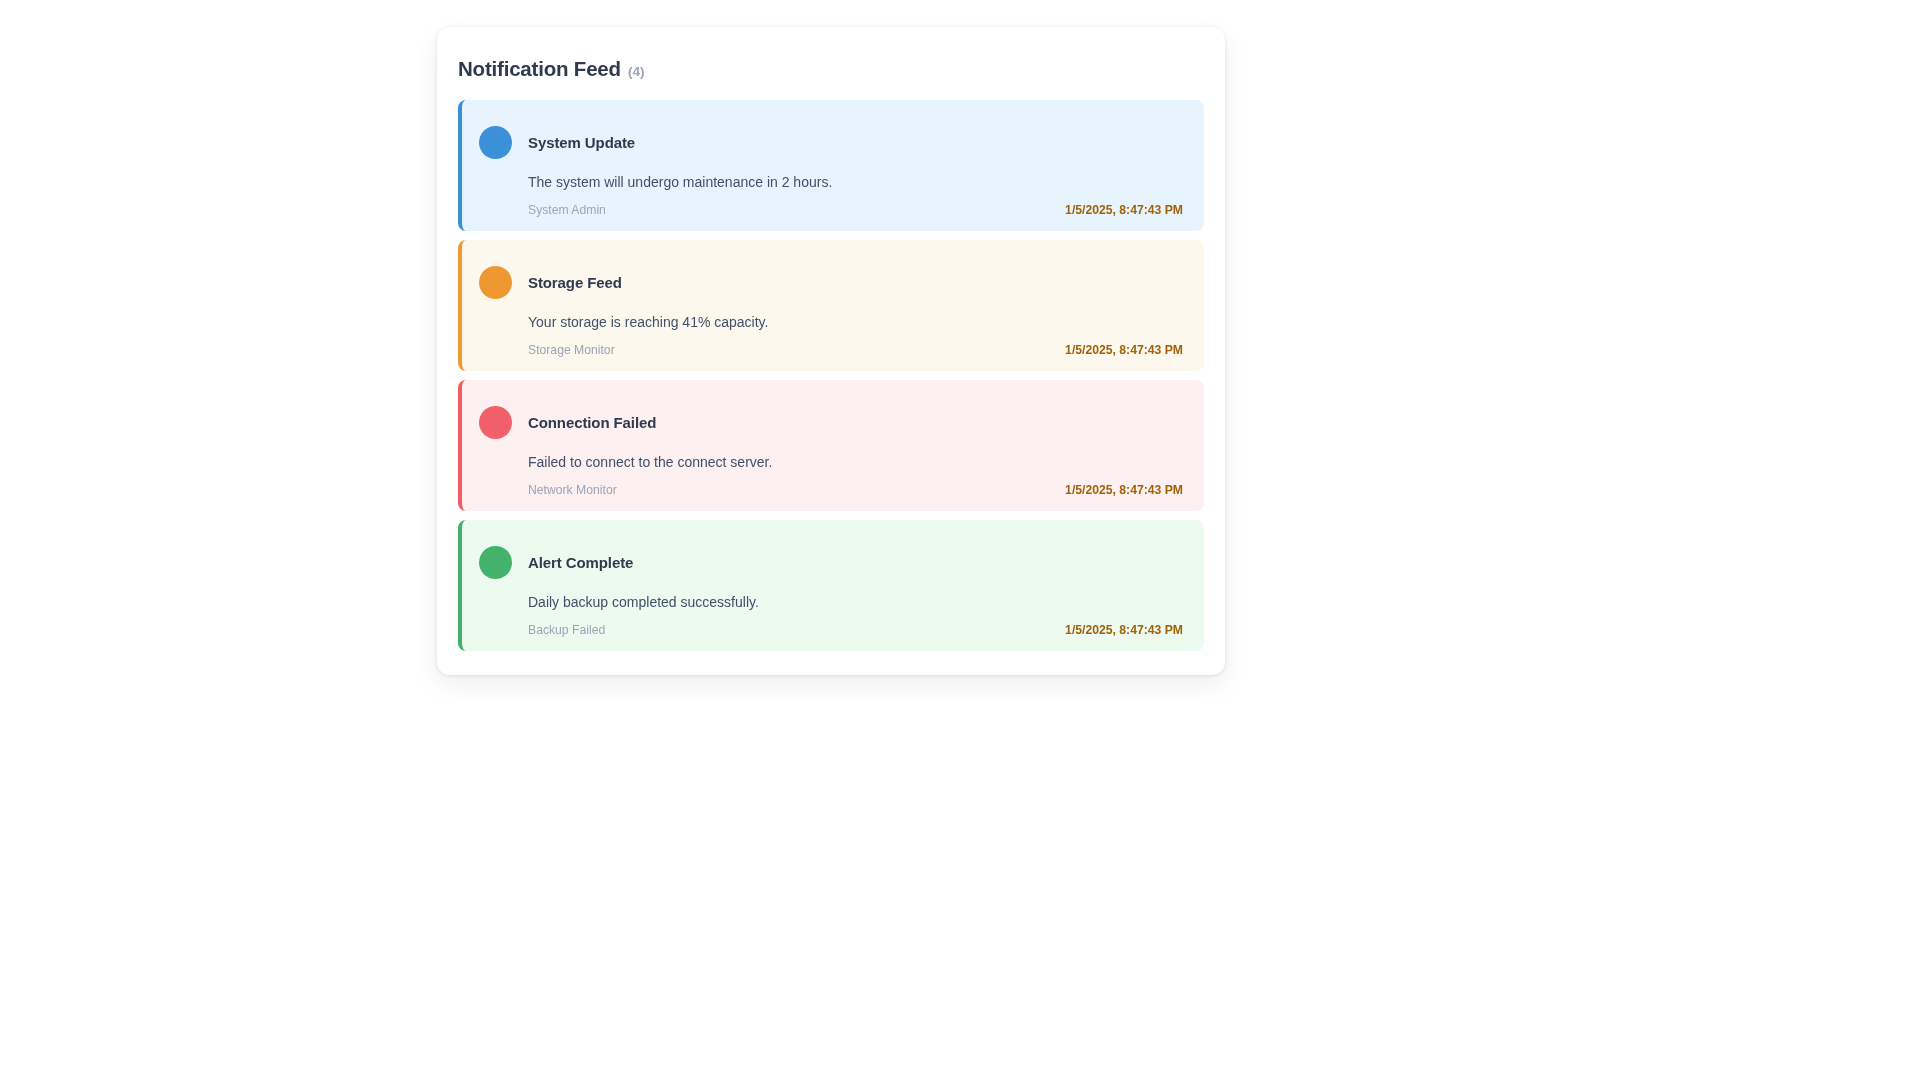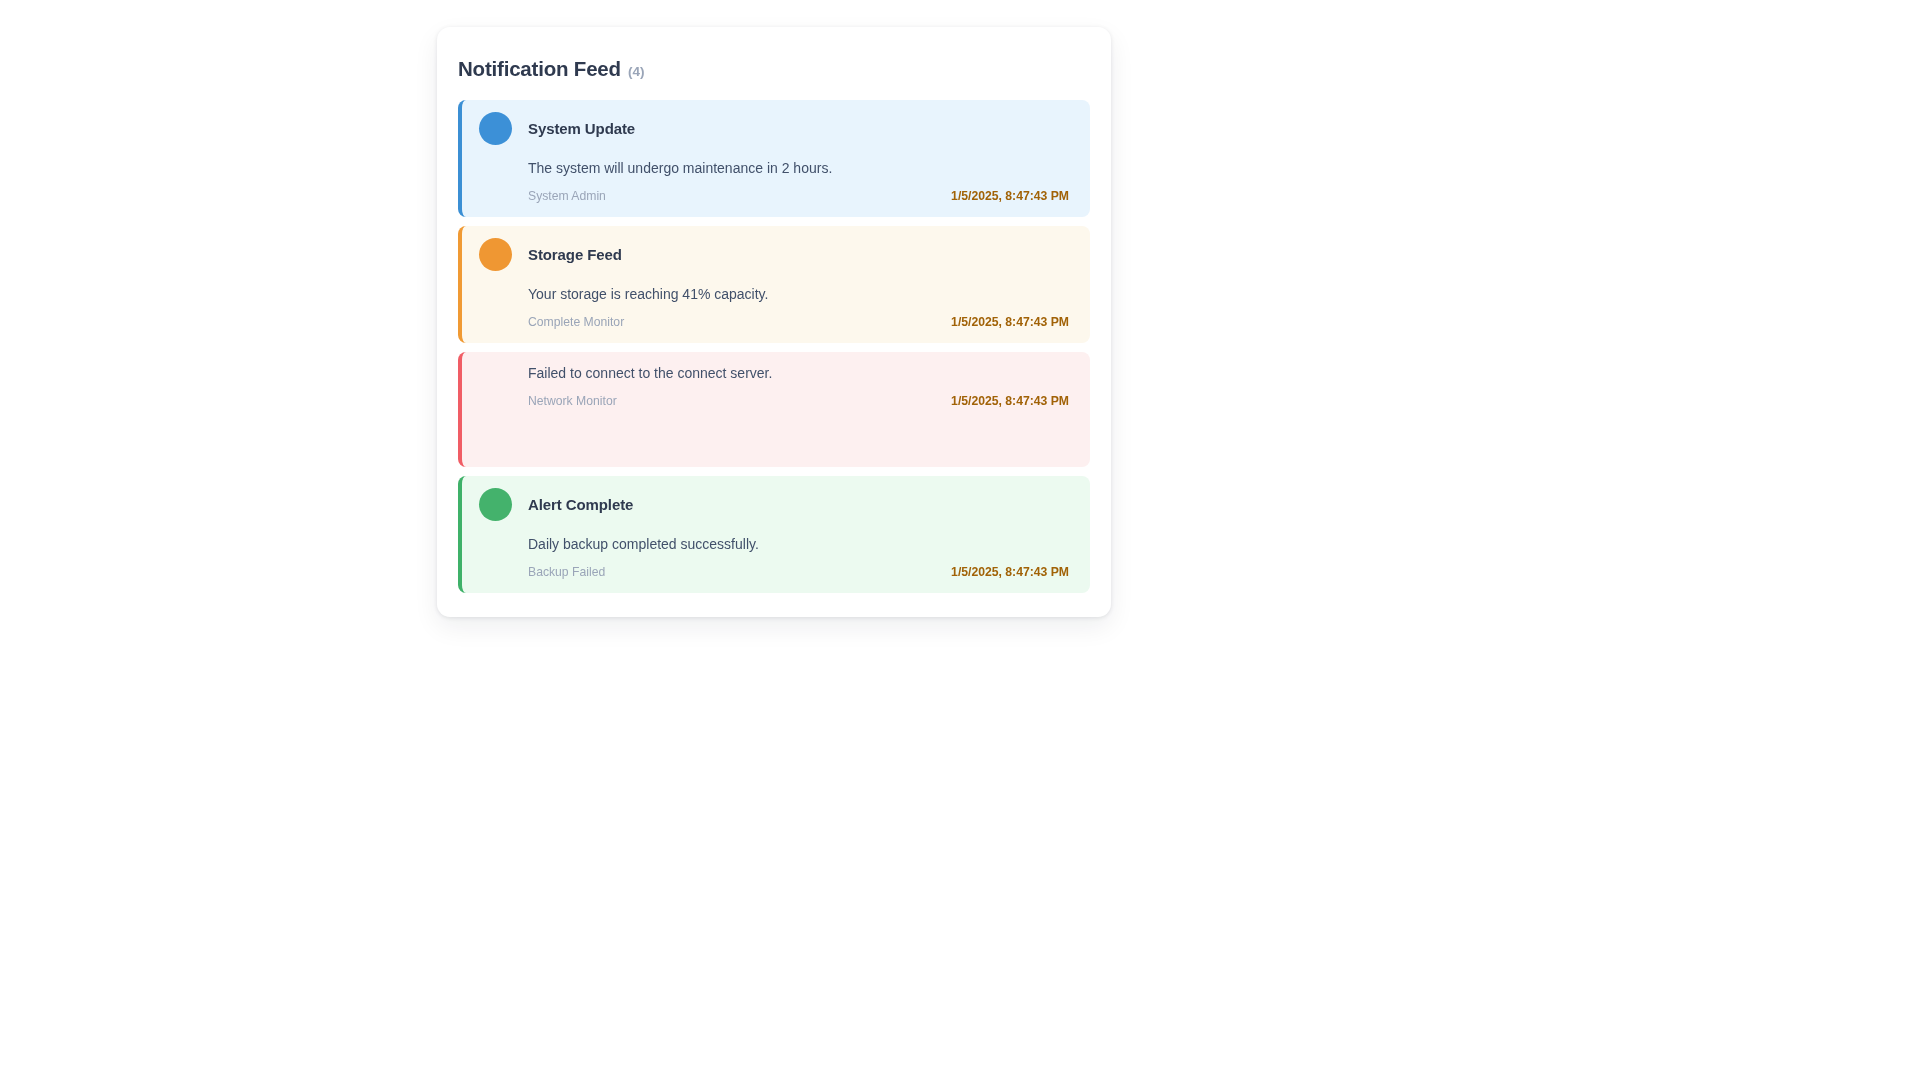--- a/index.html
+++ b/index.html
@@ -20,21 +20,21 @@
     width: 1920px;
     height: 1080px;
     overflow: hidden;
   }
 
   
   .panel {
     position: absolute;
     left: 437px;
     top: 27px;
-    width: 674px;
+    width: 788px;
     background: #ffffff;
     border-radius: 13px;
     box-shadow: 0 1px 4px rgba(15, 23, 42, 0.10),
                 0 10px 26px rgba(15, 23, 42, 0.07);
     padding: 30px 21px 24px 21px;
   }
 
   
   .panel-header {
     display: flex;
@@ -62,21 +62,21 @@
     display: flex;
     flex-direction: column;
     gap: 9px;
   }
 
   .notif {
     position: relative;
     border-radius: 8px;
     border-left-width: 4px;
     border-left-style: solid;
-    padding: 12px 17px 14px 17px;
+    padding: 26px 17px 14px 17px;
     min-height: 115px;
     overflow: hidden;
   }
 
   .notif-top {
     display: flex;
     align-items: center;
     gap: 16px;
     margin-bottom: 14px;
   }
@@ -152,26 +152,30 @@
           </div>
         </div>
         <div class="notif" style="background: rgb(253, 248, 237); border-left-color: rgb(240, 154, 52);">
           <div class="notif-top">
             <span class="notif-dot" style="background: rgb(239, 151, 51);"></span>
             <span class="notif-title">Storage Feed</span>
           </div>
           <div class="notif-body">
             <div class="notif-message">Your storage is reaching 41% capacity.</div>
             <div class="notif-meta">
-              <span class="notif-source">Complete Monitor</span>
+              <span class="notif-source">Storage Monitor</span>
               <span class="notif-time">1/5/2025, 8:47:43 PM</span>
             </div>
           </div>
         </div>
         <div class="notif" style="background: rgb(253, 240, 240); border-left-color: rgb(240, 93, 101);">
+          <div class="notif-top">
+            <span class="notif-dot" style="background: rgb(241, 96, 106);"></span>
+            <span class="notif-title">Connection Failed</span>
+          </div>
           <div class="notif-body">
             <div class="notif-message">Failed to connect to the connect server.</div>
             <div class="notif-meta">
               <span class="notif-source">Network Monitor</span>
               <span class="notif-time">1/5/2025, 8:47:43 PM</span>
             </div>
           </div>
         </div>
         <div class="notif" style="background: rgb(236, 250, 240); border-left-color: rgb(63, 177, 105);">
           <div class="notif-top">

